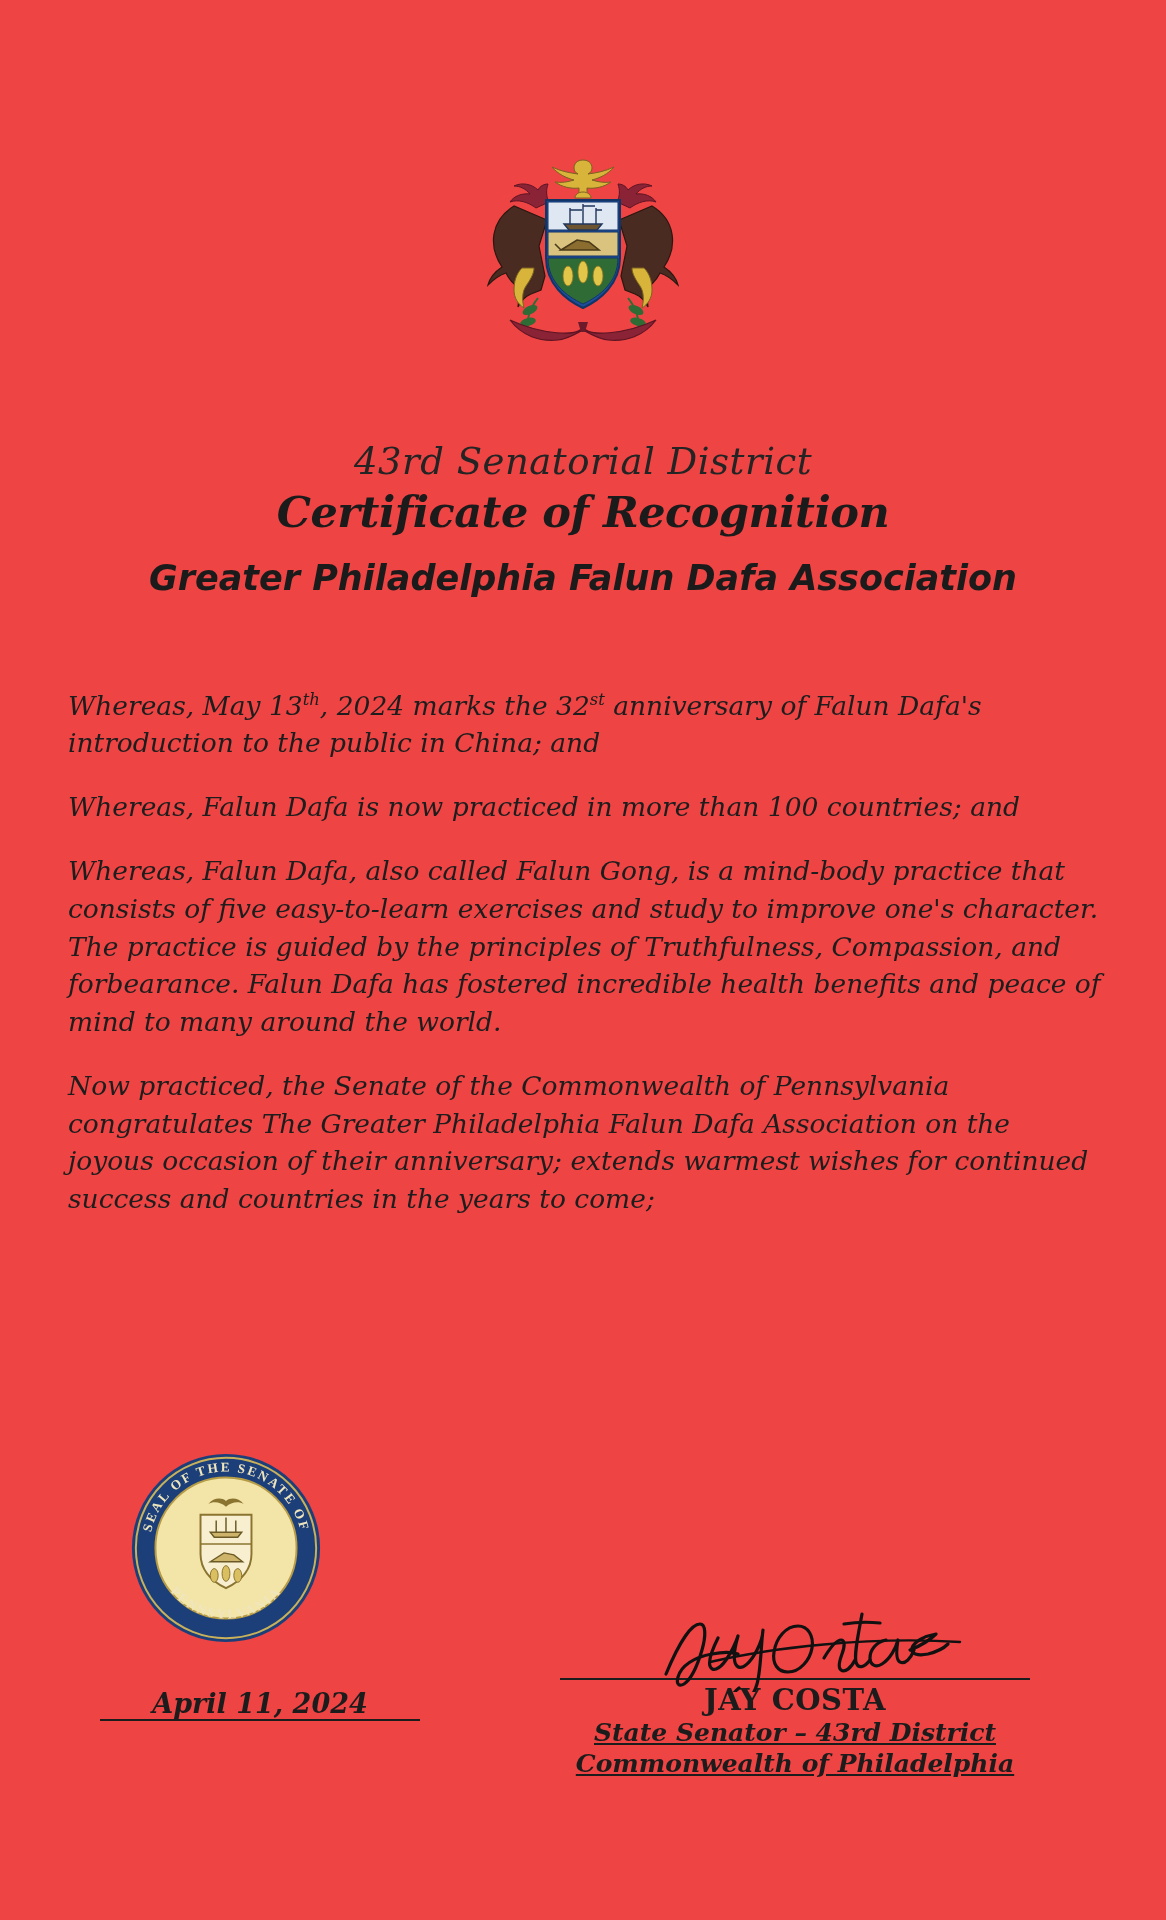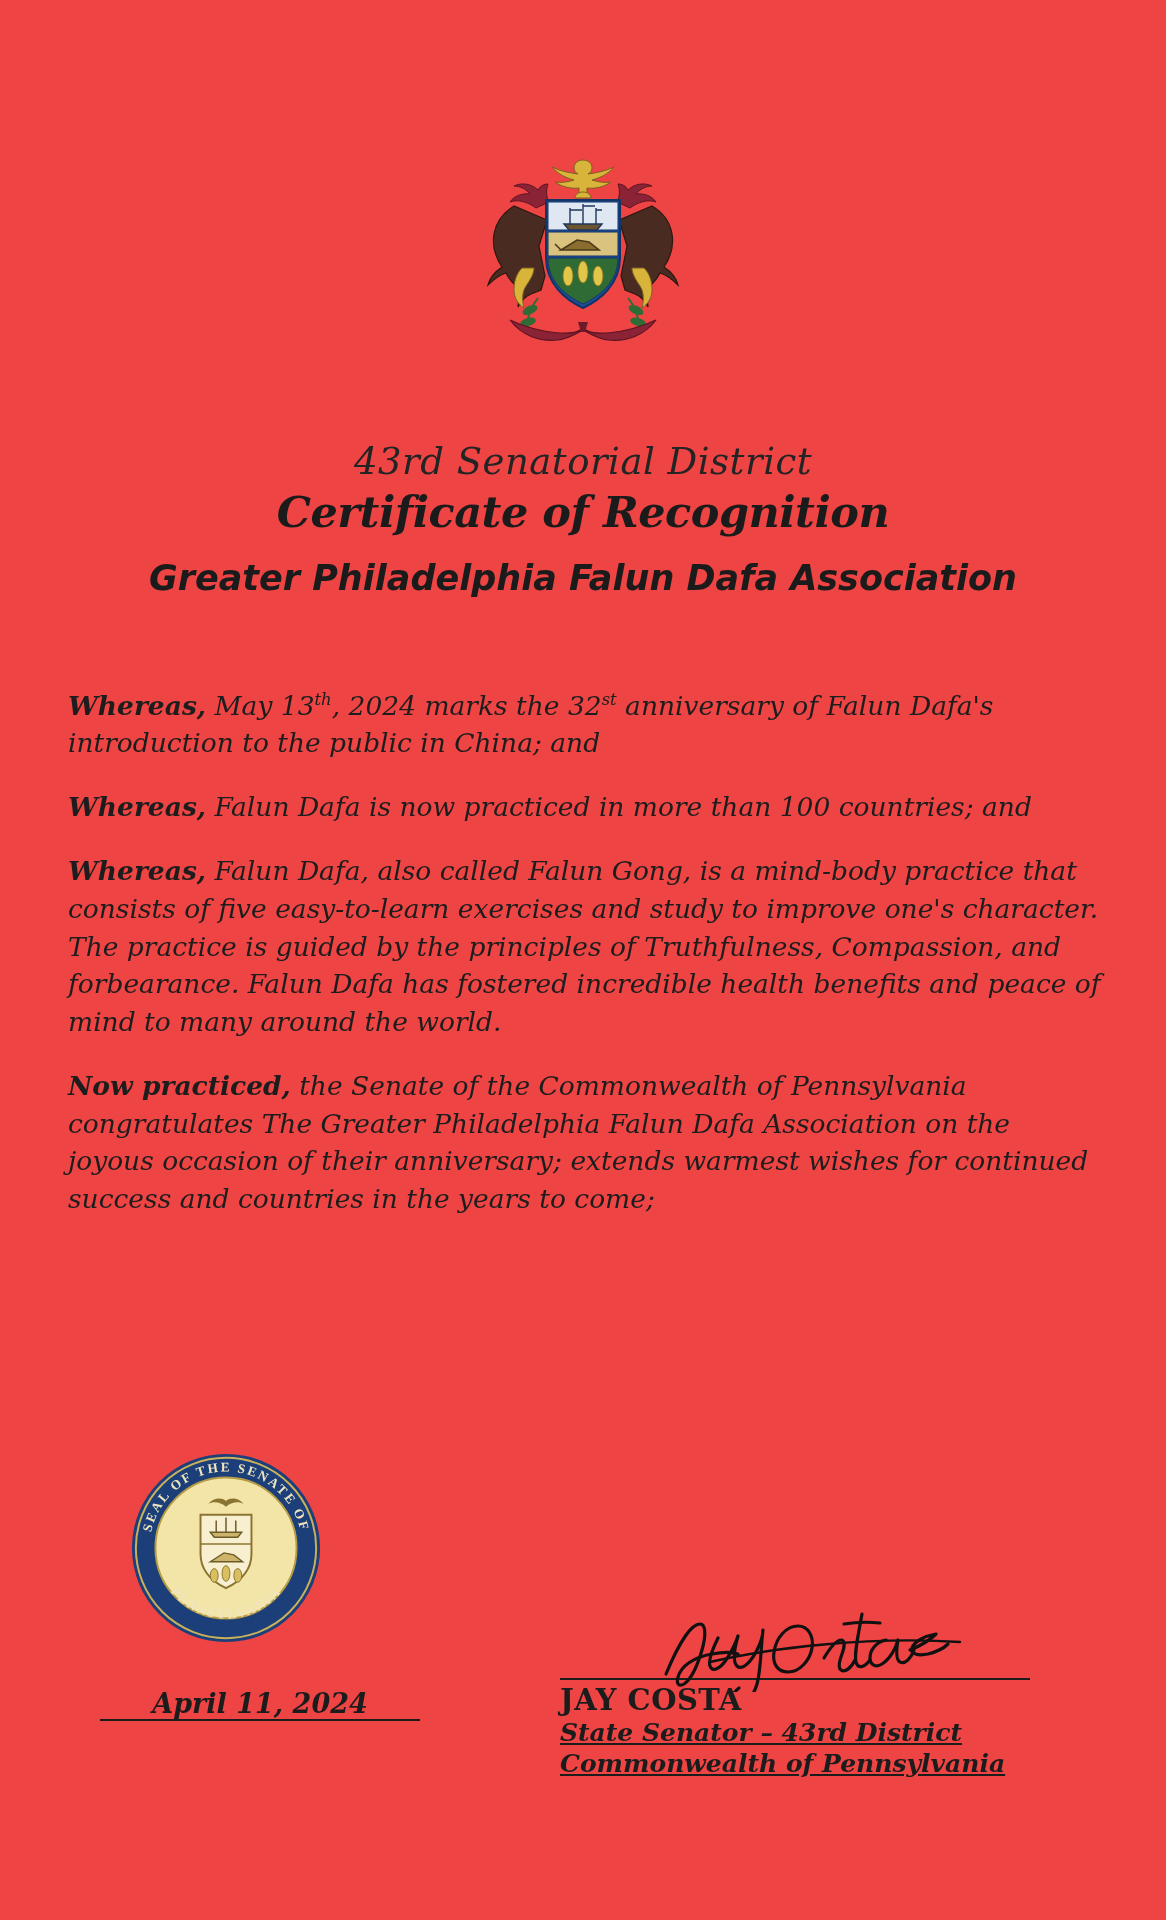--- a/index.html
+++ b/index.html
@@ -90,21 +90,21 @@
   .para {
     font-family: "DejaVu Serif", serif;
     font-style: italic;
     font-size: 26.5px;
     line-height: 1.42;
     color: #1d1d1d;
     margin-bottom: 26px;
     text-align: left;
   }
   .para .lead {
-    font-weight: 700;
+    font-weight: 400;
     font-style: italic;
     margin-top: 24px;
   }
   .para sup {
     font-size: 0.62em;
     vertical-align: super;
   }
 
   
   .seal {
@@ -136,21 +136,21 @@
     border-bottom: 2px solid #1c1c1c;
     width: 100%;
     height: 0;
   }
 
   .sig-block {
     position: absolute;
     left: 560px;
     top: 1600px;
     width: 470px;
-    text-align: left;
+    text-align: center;
   }
   .sig-svg {
     width: 330px;
     height: 92px;
     margin: 0 auto;
     display: block;
     position: relative;
     left: 18px;
   }
   .sig-rule {
@@ -321,16 +321,16 @@
         <path d="M196 24 c12 -2 26 -2 36 -1"></path>
         <path d="M214 14 c-4 22 -8 40 -6 48 c2 7 8 6 14 -2"></path>
         <path d="M238 40 c-10 2 -16 10 -16 18 c0 7 6 10 12 6 c8 -5 14 -16 16 -24 c-2 12 -2 20 2 22 c5 3 11 -4 14 -12"></path>
         <path d="M262 50 c10 -4 20 -10 26 -16 c-12 2 -22 8 -24 14 c-2 6 6 8 16 6 c8 -2 16 -6 20 -10"></path>
         <path d="M62 62 c60 -14 160 -26 250 -20" stroke-width="2.4"></path>
       </g>
     </svg>
     <div class="sig-rule"></div>
     <div class="sig-name">JAY COSTA</div>
     <div class="sig-role">State Senator – 43rd District</div>
-    <div class="sig-common">Commonwealth of Pennsylvania</div>
+    <div class="sig-common">Commonwealth of Philadelphia</div>
   </div>
 
 </div>
 
 </body></html>

